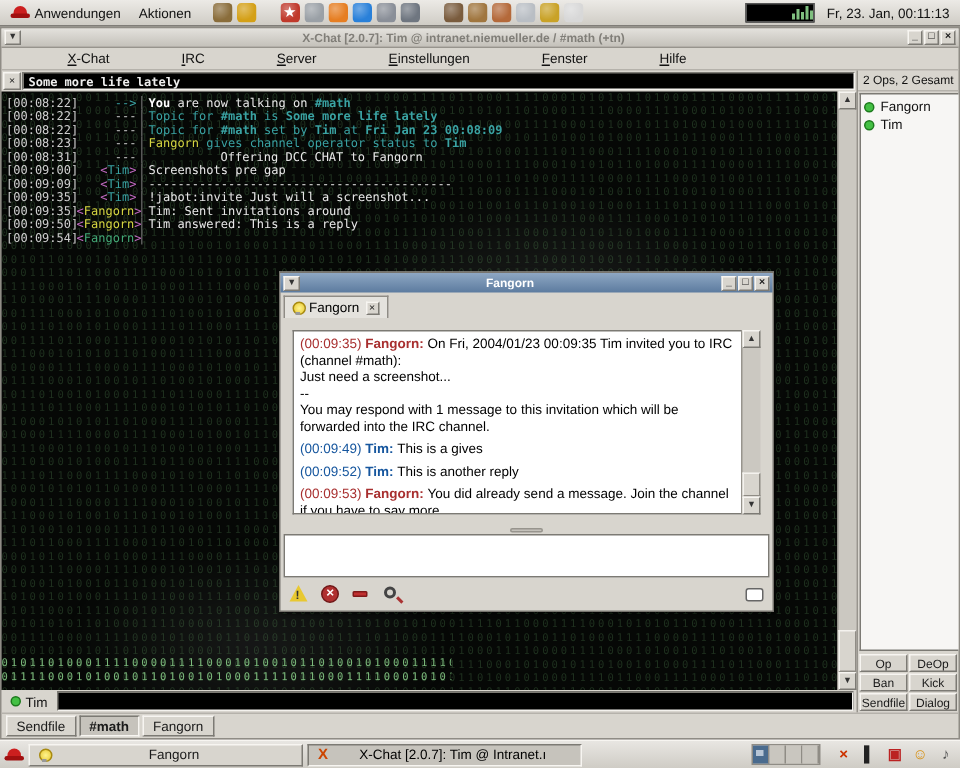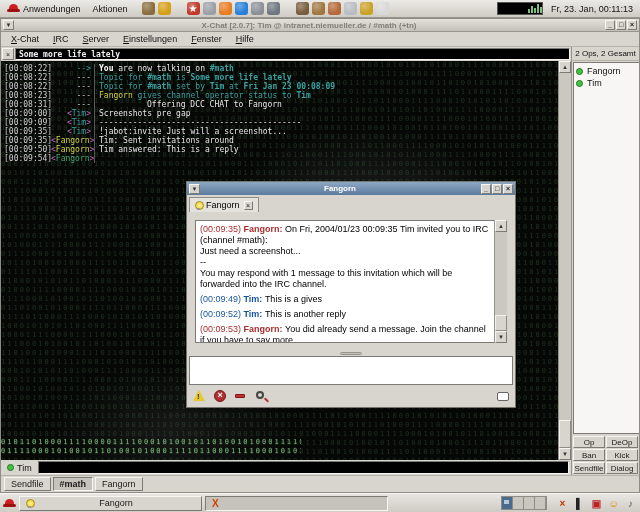--- a/index.html
+++ b/index.html
@@ -28,21 +28,21 @@
   .titlebar { height:13px; display:flex; align-items:center; font-size:8px; font-weight:bold; padding:0 2px; }
   .titlebar.inactive { background:linear-gradient(#e3e1dc,#c4c1ba); color:#807e78; border-bottom:1px solid #97948d; }
   .titlebar.active { background:linear-gradient(#8ea7c3,#5c7b9f); color:#fff; }
   .title-text { flex:1; text-align:center; overflow:hidden; white-space:nowrap; font-weight:bold; }
   .winbtn { width:10px; height:10px; margin-left:1px; font-size:7px; line-height:8px; }
   .winmenu-btn { width:11px; height:10px; font-size:6px; color:#333; }
 
   
   #xchat { position:absolute; top:18px; left:0; width:640px; height:475px; background:#d8d5ce; border:1px solid #8f8c85; display:flex; flex-direction:column; z-index:10; }
   #xchat-menubar { height:15px; display:flex; align-items:center; gap:2px; font-size:9px; color:#111; padding:0 4px; border-bottom:1px solid #b5b2ab; }
-  #xchat-menubar .mitem { padding:5px 6px; }
+  #xchat-menubar .mitem { padding:5px 6px;margin-left:34px; }
   #xchat-body { flex:1; display:flex; min-height:0; }
   #left-col { flex:1; display:flex; flex-direction:column; min-width:0; }
   #topic-row { height:14px; display:flex; align-items:stretch; gap:1px; padding:1px; }
   #topic-x { width:12px; font-size:7px; }
   #topic-entry { flex:1; background:#000; color:#efefef; font-family:"DejaVu Sans Mono",monospace; font-size:8px; font-weight:bold; padding:1px 3px; }
   #chat-wrap { flex:1; display:flex; min-height:0; }
   #chat-area { flex:1; position:relative; background:#060806; overflow:hidden; }
   .binary-layer { position:absolute; inset:0; font-family:"DejaVu Sans Mono",monospace; font-size:7px; line-height:9px; letter-spacing:2px; color:rgba(95,150,95,0.28); white-space:pre; overflow:hidden; }
   .brain-blob { position:absolute; border-radius:50%; filter:blur(6px); }
   #chat-lines { position:relative; padding-top:3px; font-family:"DejaVu Sans Mono",monospace; font-size:8px; line-height:9px; }
@@ -356,20 +356,21 @@
 
 <div id="taskbar">
   <span class="hat"></span>
   <span id="task-items" style="display: flex; gap: 3px;">
       <div class="task-btn btn">
         <span class="bulb"></span>
         <span class="lbl">Fangorn</span>
       </div>
       <div class="task-btn pressed">
         <span class="xchat-ic">X</span>
+        <span class="lbl">X-Chat [2.0.7]: Tim @ Intranet.ı</span>
       </div>
     </span>
   <div id="pager">
     <div class="ws active"></div>
     <div class="ws"></div>
     <div class="ws"></div>
     <div class="ws"></div>
   </div>
   <div id="tray">
       <div class="tray-ic" style="color: rgb(204, 51, 0); font-weight: bold;">×</div>

